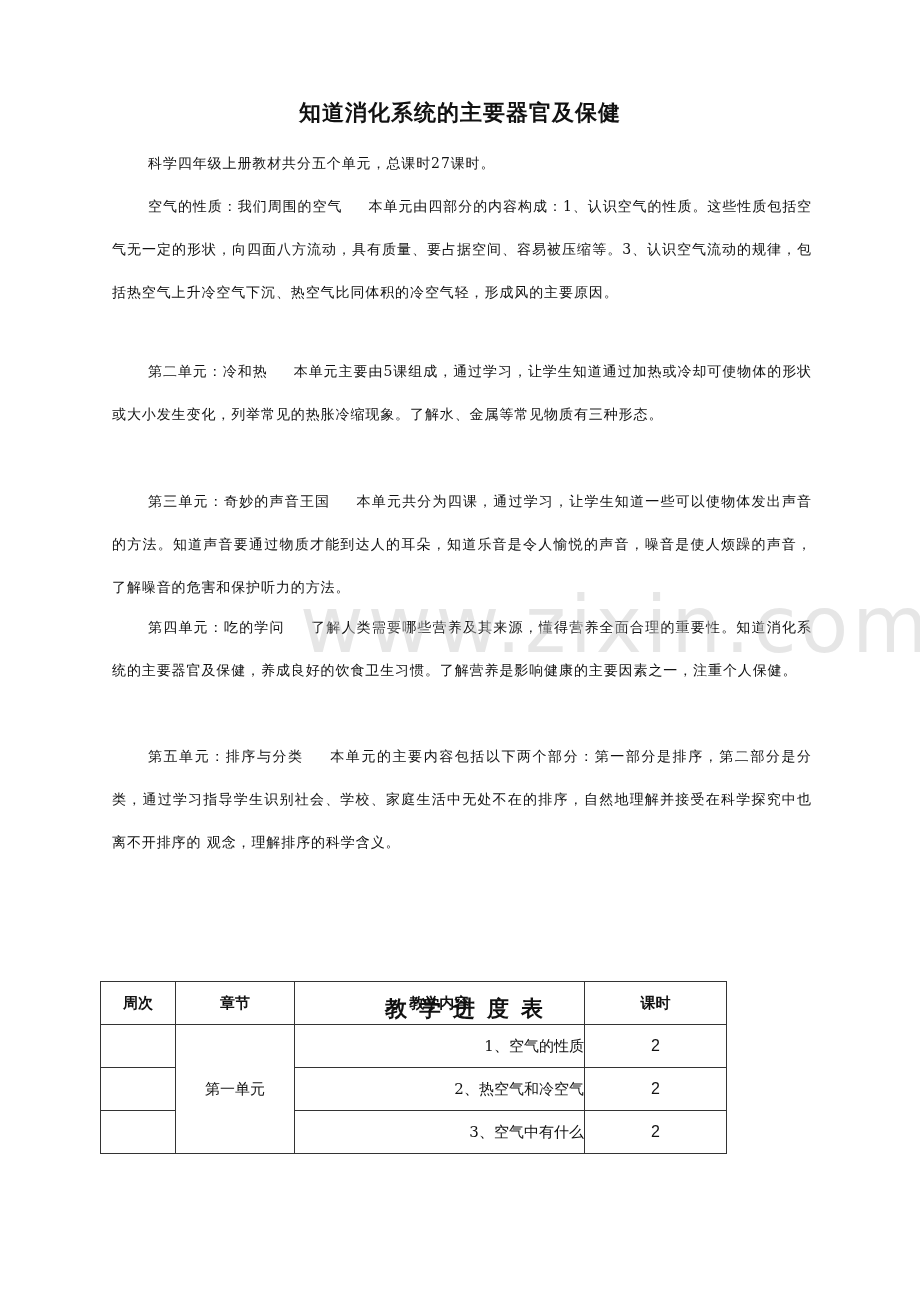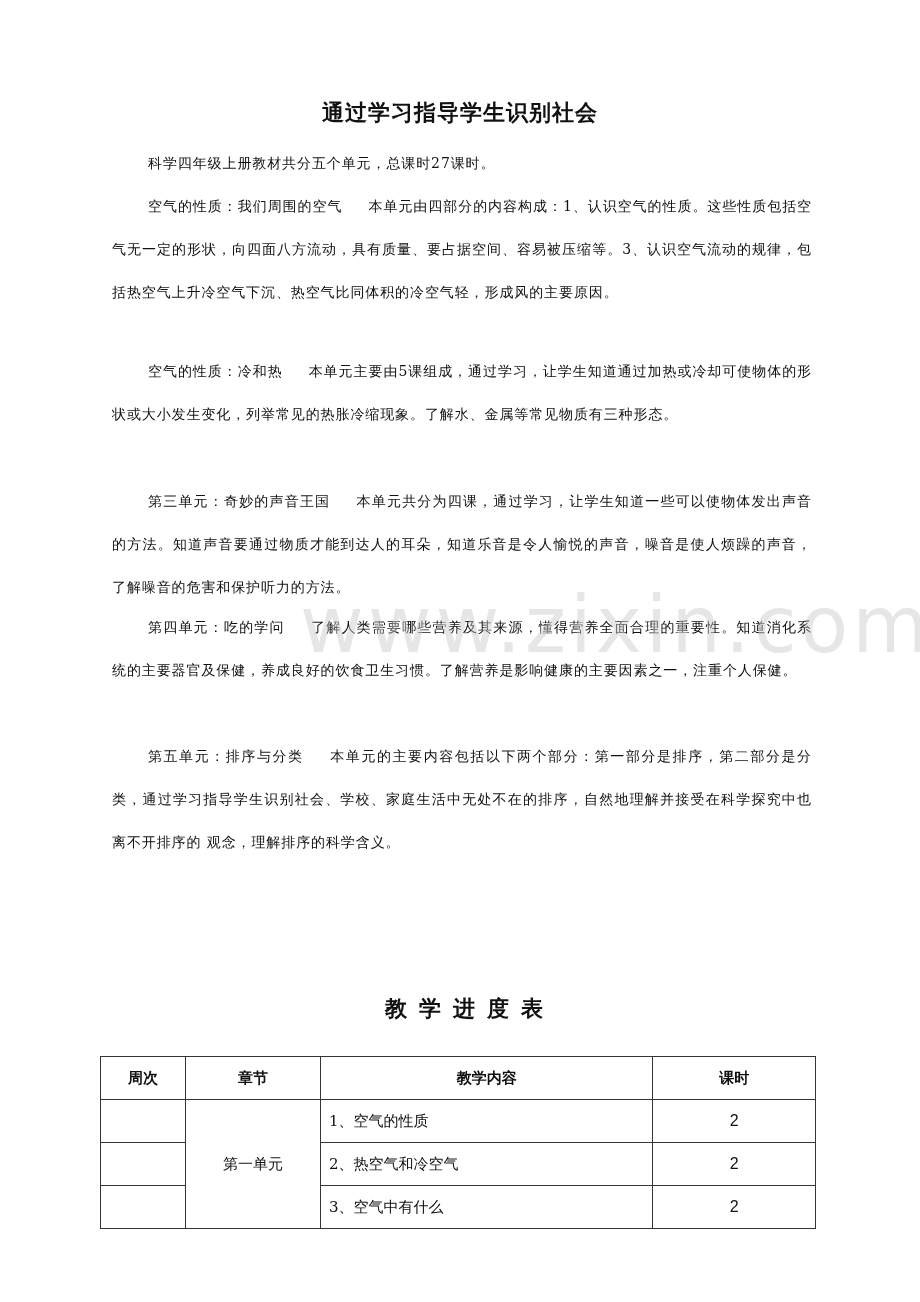--- a/index.html
+++ b/index.html
@@ -26,49 +26,49 @@
       color: rgba(200,200,200,0.45); font-family: "DejaVu Sans", sans-serif;
       letter-spacing: 4px; pointer-events: none; white-space: nowrap;
     }
     .table-title {
       position: absolute; left: 0; width: 920px; top: 994px;
       text-align: center; font-size: 22px; font-weight: bold; letter-spacing: 12px;
       font-family: "DejaVu Sans", sans-serif;
       padding-left: 10px;
     }
     table.schedule {
-      position: absolute; left: 100px; top: 1056px; width: 716px;
+      position: absolute; left: 100px; top: 981px; width: 627px;
       border-collapse: collapse; font-size: 15px;
     }
     table.schedule td, table.schedule th {
       border: 1.5px solid #333; height: 42px; padding: 0;
     }
     table.schedule th { font-weight: bold; text-align: center; font-family: "DejaVu Sans", sans-serif; font-size: 15px; }
     .c-week { width: 85px; }
     .c-chapter { width: 136px; text-align: center; margin-left: 24px; }
-    .c-content { width: 328px; text-align: left; padding-left: 8px !important; margin-top: 33px; }
+    .c-content { width: 328px; text-align: right; padding-left: 8px !important; margin-top: 33px; }
     .c-hours { width: 164px; text-align: center; font-family: "Liberation Sans", sans-serif; font-size: 16px; }
   </style>
 </head>
 <body>
 
 <div class="page">
 
-  <div class="doc-title">通过学习指导学生识别社会</div>
+  <div class="doc-title">知道消化系统的主要器官及保健</div>
 
   <div class="para" style="top:142px;">
     <span>科学四年级上册教材共分五个单元，总课时27课时。</span>
   </div>
 
   <div class="para" style="top:185px;">
     <span class="label">空气的性质：我们周围的空气</span><span class="gap"></span><span>本单元由四部分的内容构成：1、认识空气的性质。这些性质包括空气无一定的形状，向四面八方流动，具有质量、要占据空间、容易被压缩等。3、认识空气流动的规律，包括热空气上升冷空气下沉、热空气比同体积的冷空气轻，形成风的主要原因。</span>
   </div>
 
   <div class="para" style="top:350px;">
-    <span class="label">空气的性质：冷和热</span><span class="gap"></span><span>本单元主要由5课组成，通过学习，让学生知道通过加热或冷却可使物体的形状或大小发生变化，列举常见的热胀冷缩现象。了解水、金属等常见物质有三种形态。</span>
+    <span class="label">第二单元：冷和热</span><span class="gap"></span><span>本单元主要由5课组成，通过学习，让学生知道通过加热或冷却可使物体的形状或大小发生变化，列举常见的热胀冷缩现象。了解水、金属等常见物质有三种形态。</span>
   </div>
 
   <div class="para" style="top:480px;">
     <span class="label">第三单元：奇妙的声音王国</span><span class="gap"></span><span>本单元共分为四课，通过学习，让学生知道一些可以使物体发出声音的方法。知道声音要通过物质才能到达人的耳朵，知道乐音是令人愉悦的声音，噪音是使人烦躁的声音，了解噪音的危害和保护听力的方法。</span>
   </div>
 
   <div class="para" style="top:735px;">
     <span class="label">第五单元：排序与分类</span><span class="gap"></span><span>本单元的主要内容包括以下两个部分：第一部分是排序，第二部分是分类，通过学习指导学生识别社会、学校、家庭生活中无处不在的排序，自然地理解并接受在科学探究中也离不开排序的 观念，理解排序的科学含义。</span>
   </div>
 

